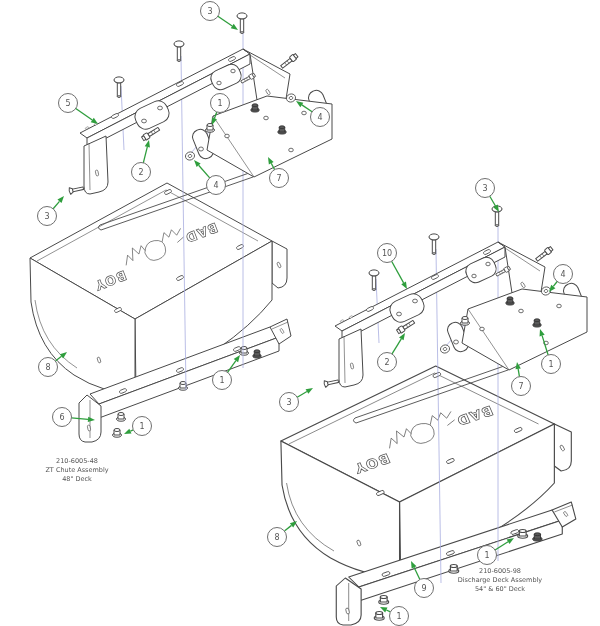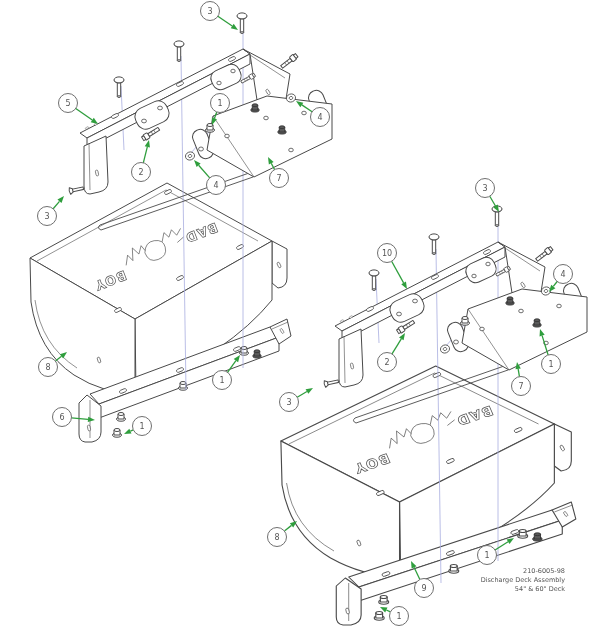--- a/index.html
+++ b/index.html
@@ -304,18 +304,23 @@
         </g>
         <g>
           <line x1="390.4144905305114" y1="611.933179724979" x2="386.32616487225476" y2="609.9966044131733" stroke="#2f9e3d" stroke-width="1.3"></line>
           <polygon points="380,607 387.4819980030502,607.5565122481607 385.17033174145934,612.4366965781858" fill="#2f9e3d"></polygon>
           <circle cx="399" cy="616" r="9.5" fill="#ffffff" stroke="#6f6f6f" stroke-width="1"></circle>
           <text x="399" y="618.9" text-anchor="middle" font-size="8" fill="#555555" font-family="&quot;DejaVu Sans&quot;,&quot;Liberation Sans&quot;,sans-serif">1</text>
         </g>
       </g>
 </svg>
 
-<div class="lbl" style="left:435px;top:567px;text-align:right;">
+<div class="lbl" style="left:12px;top:457px;">
+  <span>210-6005-48</span>
+  <span>ZT Chute Assembly</span>
+  <span>48" Deck</span>
+</div>
+<div class="lbl" style="left:435px;top:567px;">
   <span>210-6005-98</span>
   <span>Discharge Deck Assembly</span>
   <span>54" &amp; 60" Deck</span>
 </div>
 </div>
 
 </body></html>

